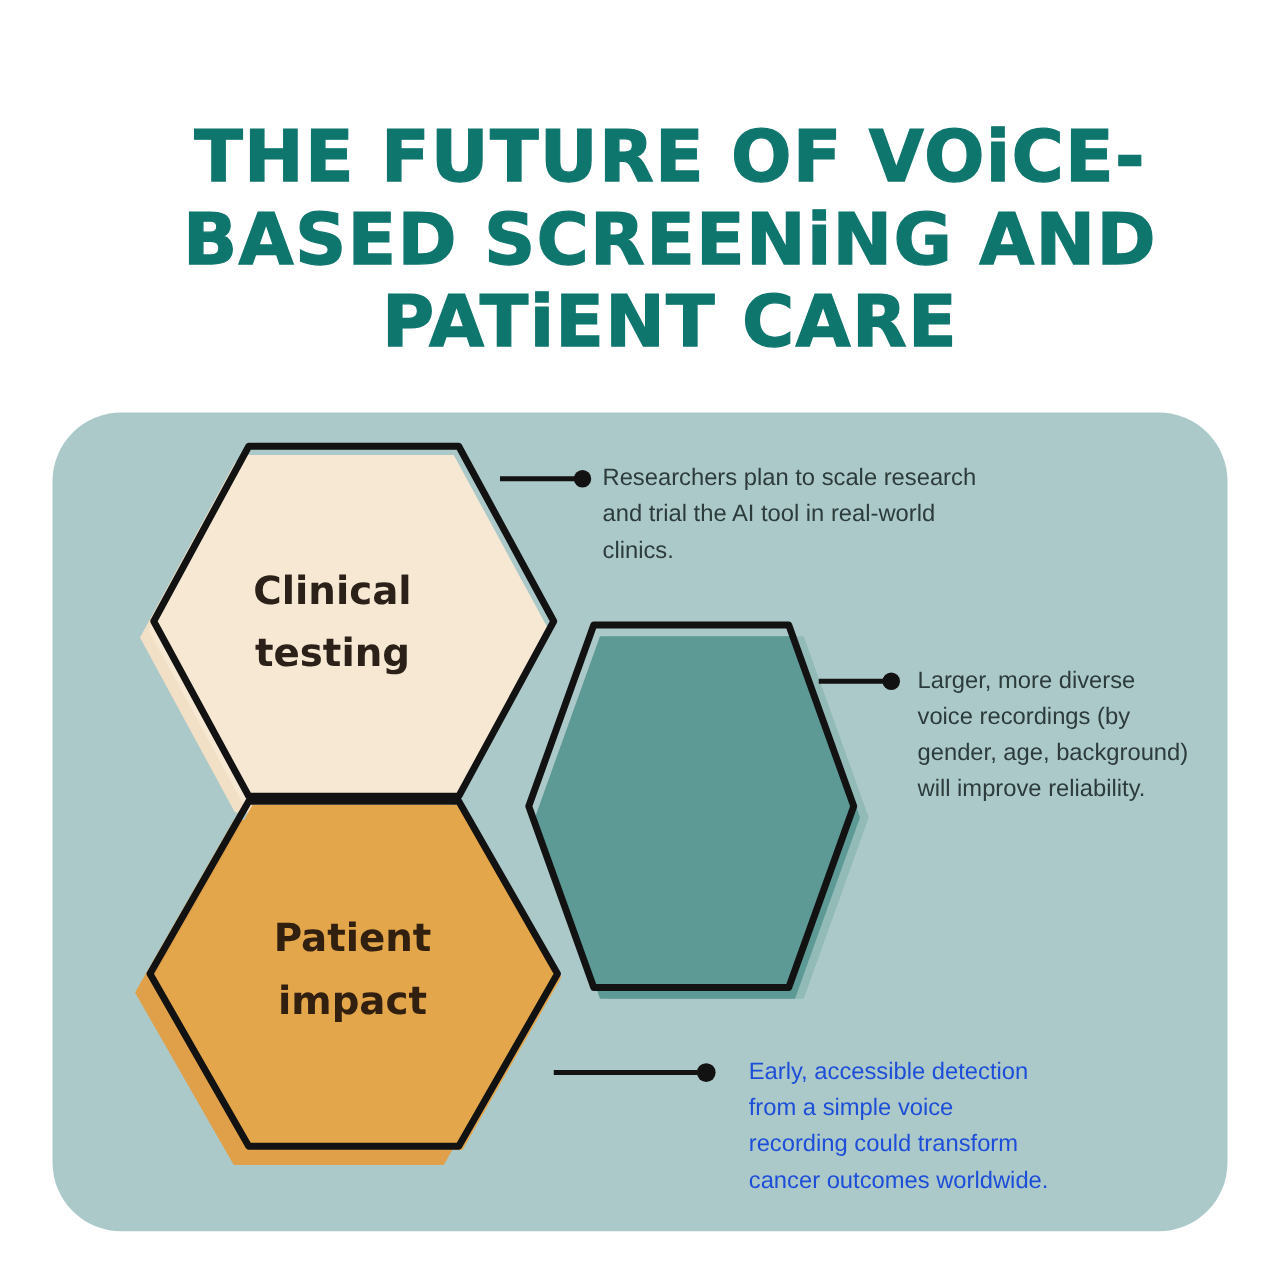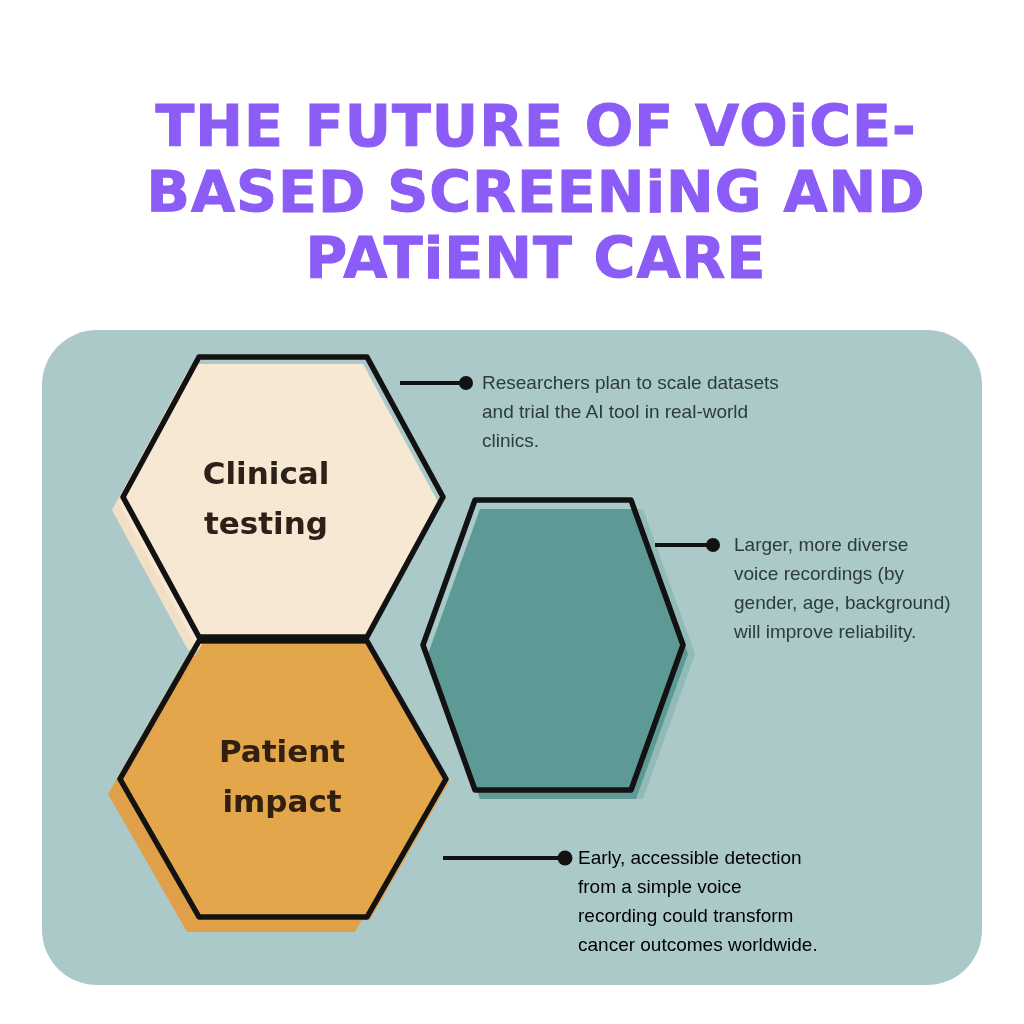--- a/index.html
+++ b/index.html
@@ -63,21 +63,21 @@
   }
   .note.n1 { left: 482px; top: 368px; width: 420px; }
   .note.n2 { left: 734px; top: 530px; width: 250px; }
   .note.n3 { left: 578px; top: 843px; width: 300px; }
 </style>
 </head>
 <body>
 
 <div class="canvas">
 
-  <div class="page-title" style="color: #8b5cf6; padding-left: 48px;">THE FUTURE OF VOiCE-
+  <div class="page-title" style="color: #0f766e; padding-left: 48px;">THE FUTURE OF VOiCE-
 BASED SCREENiNG AND
 PATiENT CARE</div>
 
   <div class="panel" style="background-color: rgb(172, 201, 201);">
 
     <svg class="hex-svg" viewBox="0 0 940 655">
 
       <g>
         <polygon points="81,167 157,27 325,27 401,167 325,307 157,307" transform="translate(-11,13)" fill="#F2E0C6"></polygon>
         <polygon points="81,167 157,27 325,27 401,167 325,307 157,307" transform="translate(-4,7)" fill="#F6E8D3"></polygon>
@@ -107,27 +107,27 @@
     </svg>
   </div>
 
   <div class="hex-label clinical" style="color: rgb(43, 33, 24);">Clinical
 testing</div>
 
 
   <div class="hex-label patient" style="color: rgb(49, 32, 15);">Patient
 impact</div>
 
-  <div class="note n1" style="color: rgb(44, 59, 59);">Researchers plan to scale datasets
+  <div class="note n1" style="color: rgb(44, 59, 59);">Researchers plan to scale research
 and trial the AI tool in real-world
 clinics.</div>
 
   <div class="note n2" style="color: rgb(44, 59, 59);">Larger, more diverse
 voice recordings (by
 gender, age, background)
 will improve reliability.</div>
 
-  <div class="note n3" style="color: #000000;"> Early, accessible detection
+  <div class="note n3" style="color: #1d4ed8; margin-left: 21px;"> Early, accessible detection
 from a simple voice
 recording could transform
 cancer outcomes worldwide.</div>
 
 </div>
 
 </body></html>

